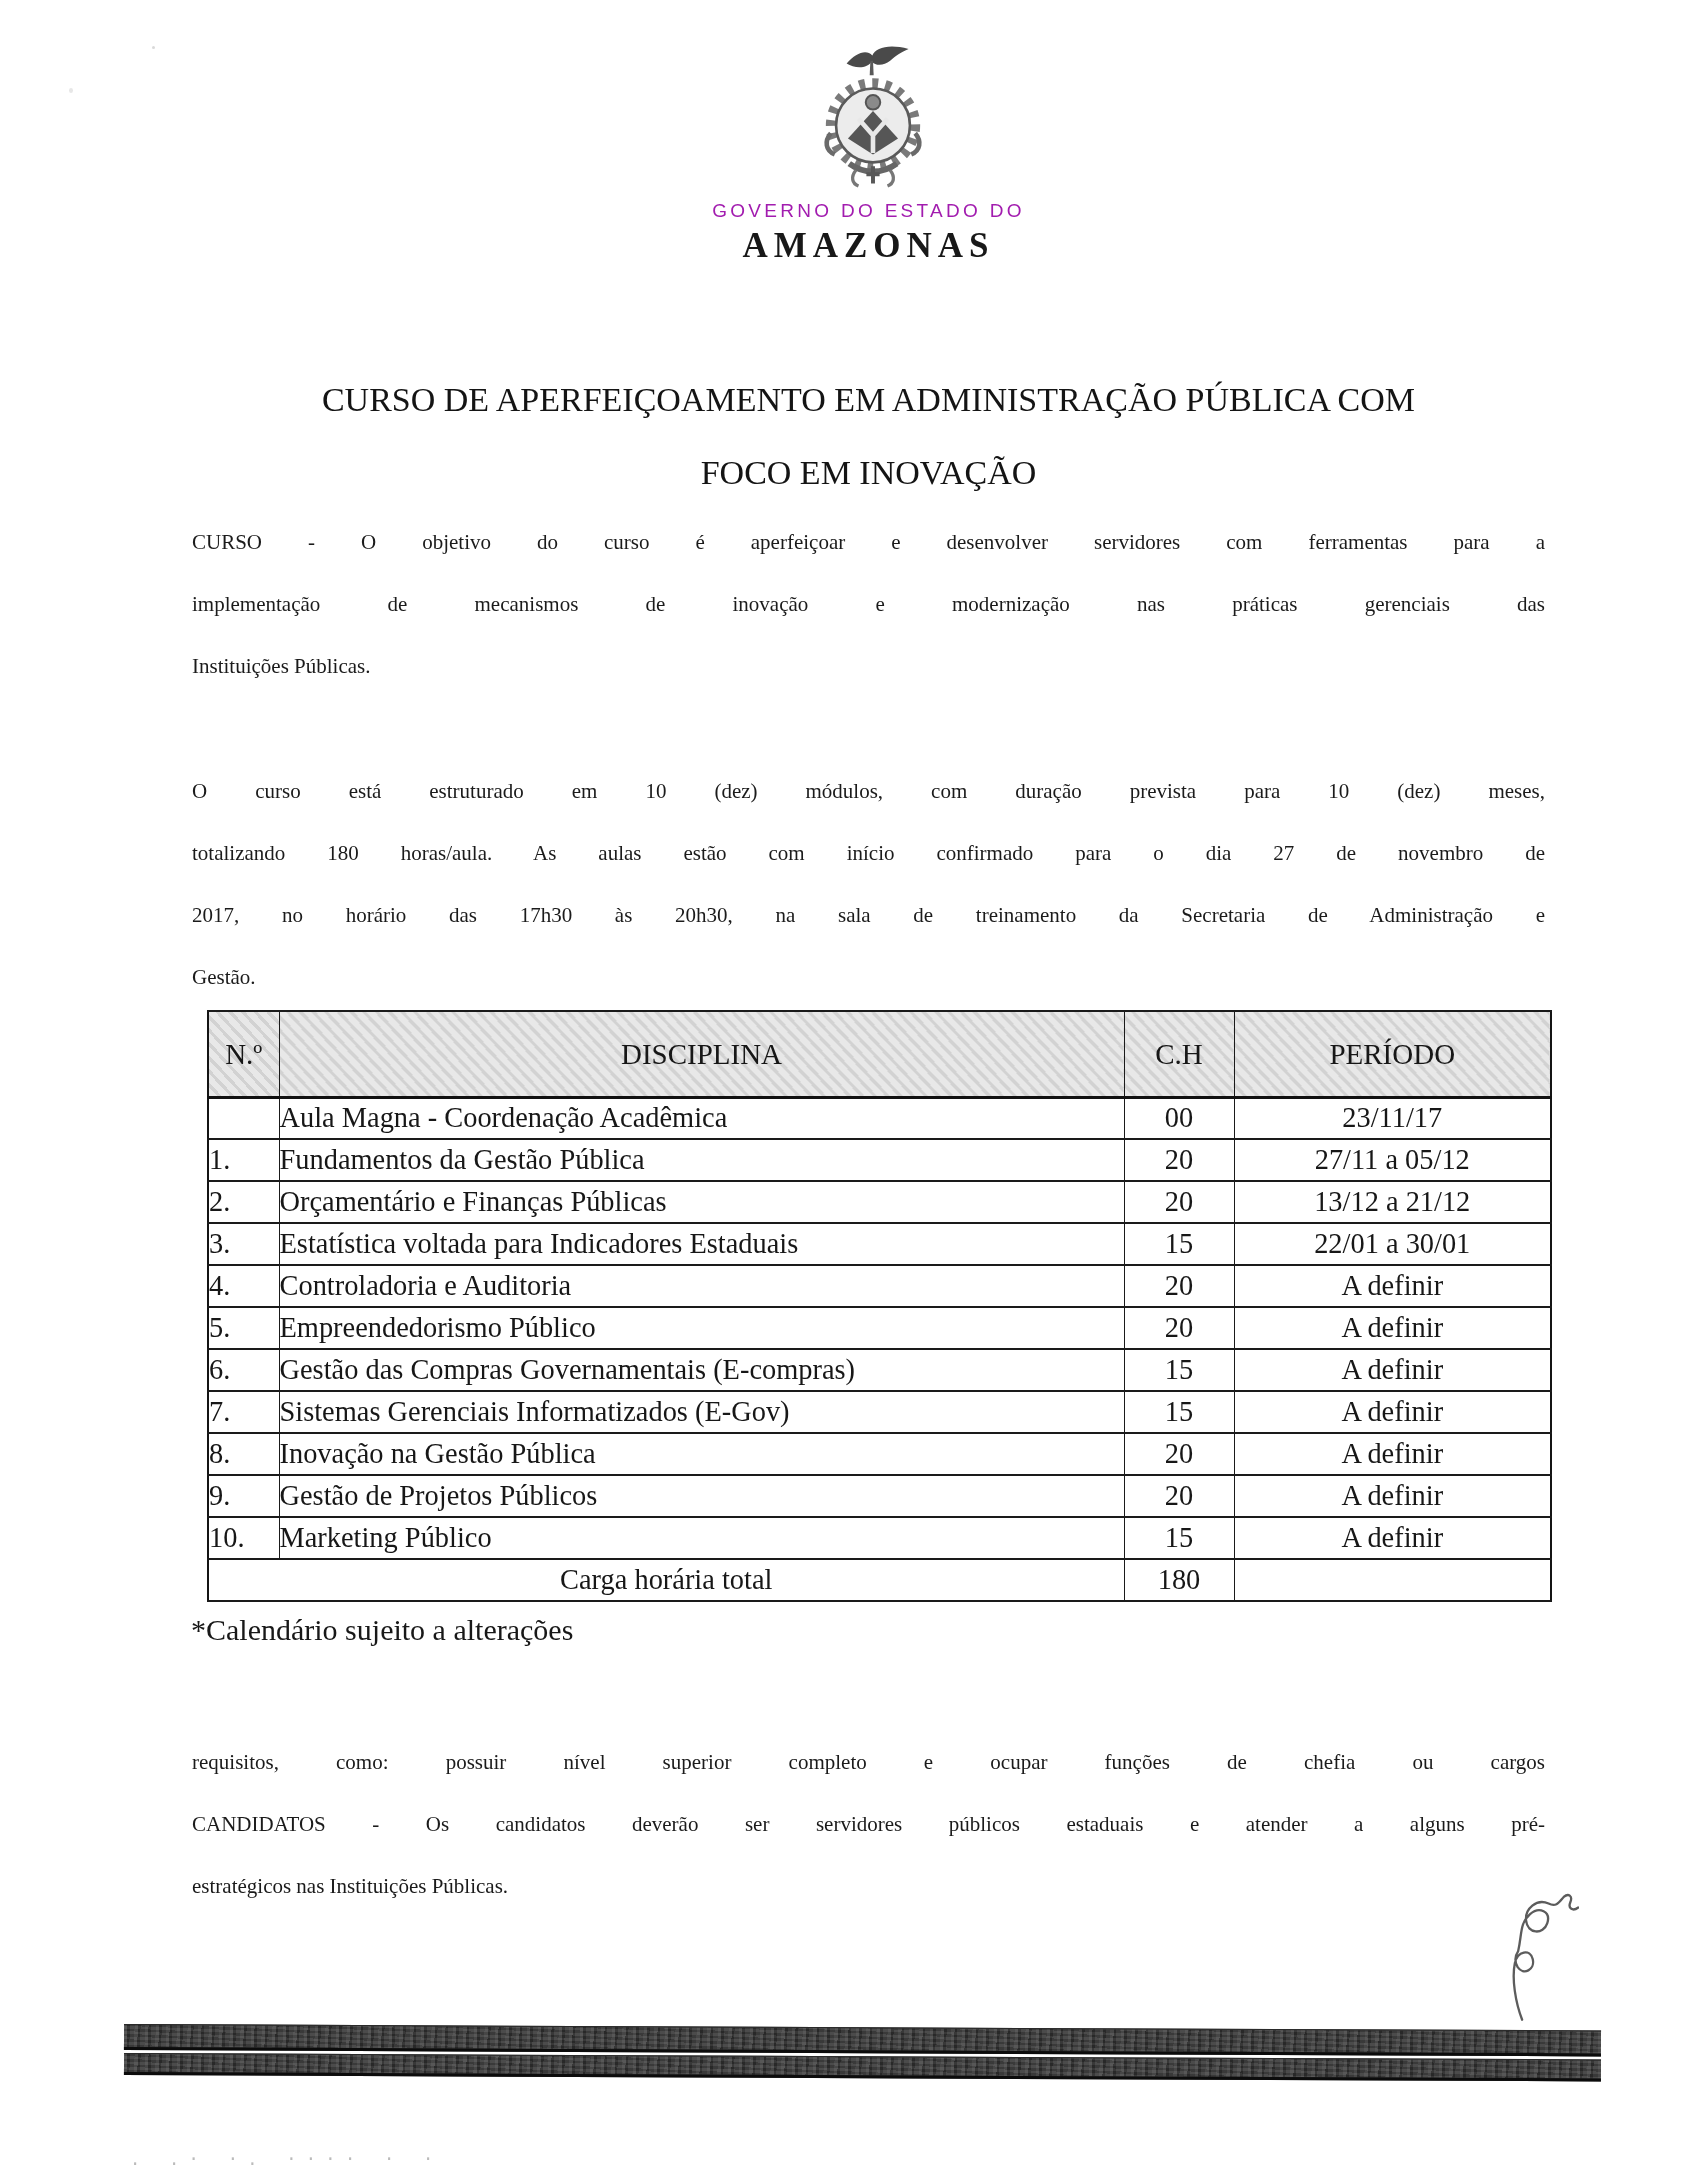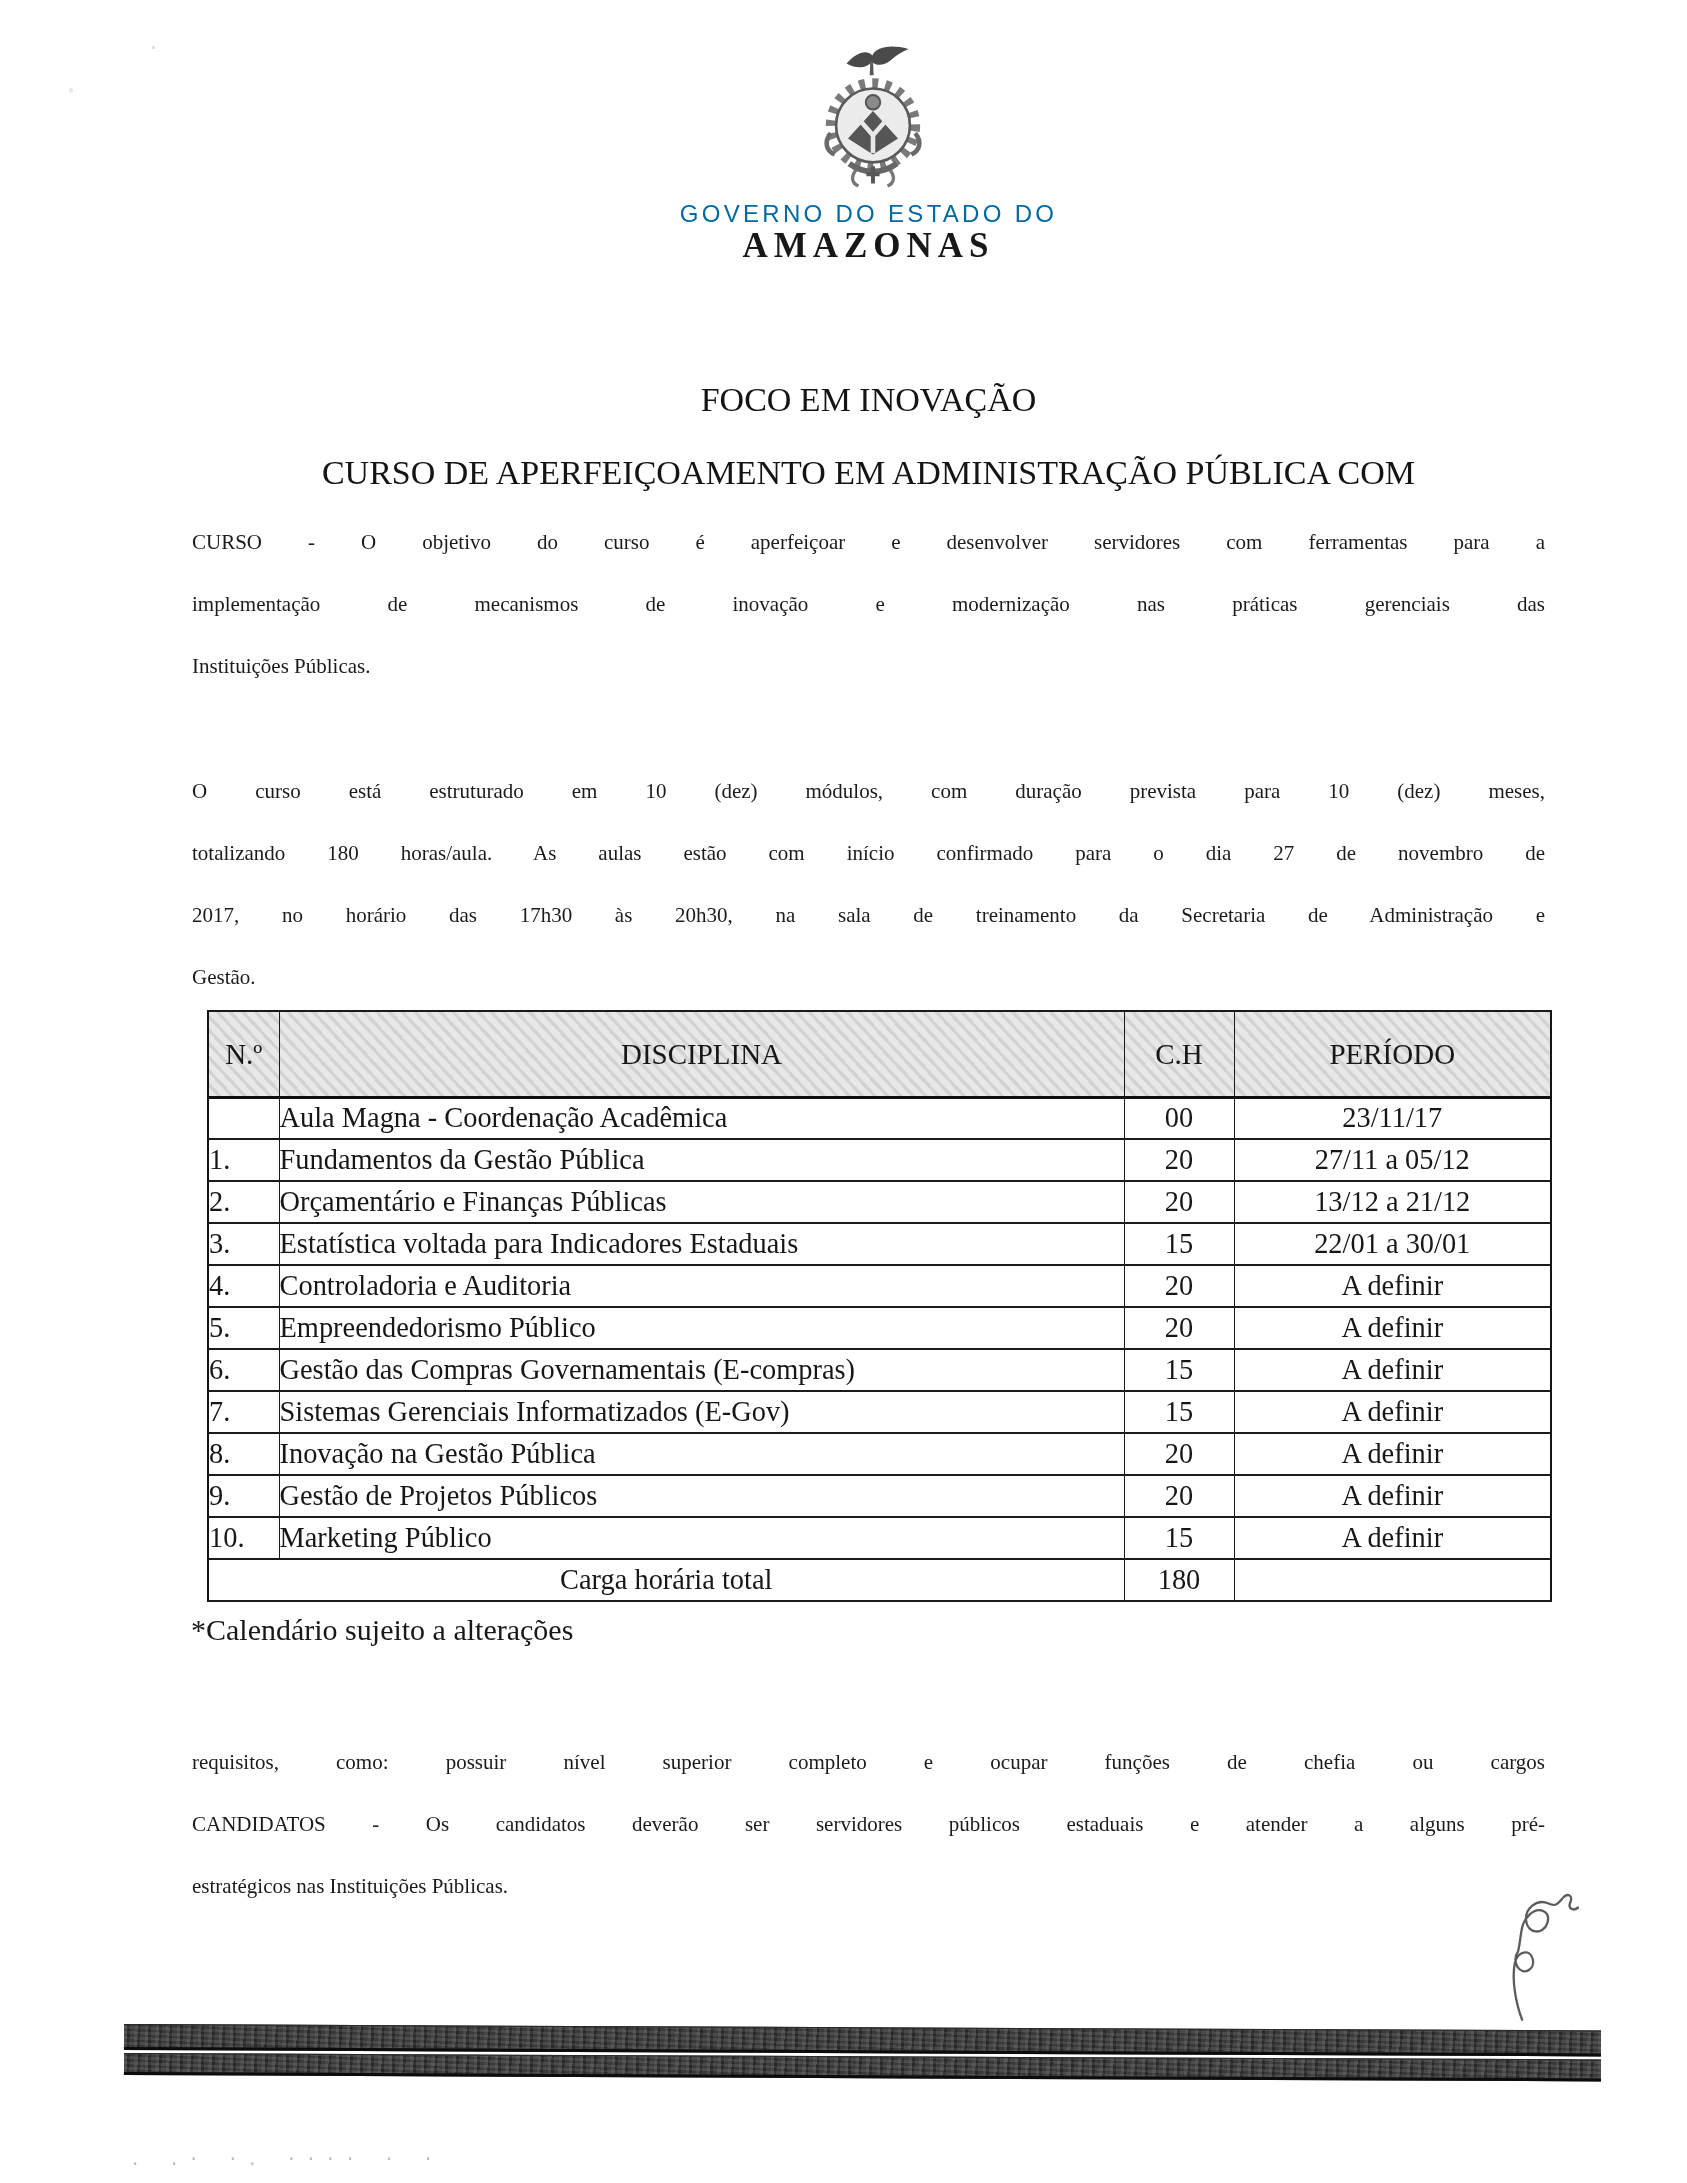--- a/index.html
+++ b/index.html
@@ -10,21 +10,21 @@
     font-family:"Liberation Serif", serif;
     color:#1b1b1b;
     overflow:hidden;
   }
   
   .crest{position:absolute;left:812px;top:41px;width:122px;height:153px;}
   .org1{
     position:absolute;left:192px;top:200px;width:1353px;
     text-align:center;
     font-family:"Liberation Sans", sans-serif;
-    font-size:24px;letter-spacing:3.3px;color:#0369a1;font-weight:400;
+    font-size:19px;letter-spacing:3.3px;color:#a21caf;font-weight:400;
   }
   .org2{
     position:absolute;left:192px;top:226px;width:1353px;
     text-align:center;
     font-family:Liberation Serif, serif;
     font-size:35px;letter-spacing:6px;color:#181818;font-weight:bold;
   }
   
   .title{
     position:absolute;left:192px;top:363px;width:1353px;
@@ -119,22 +119,22 @@
 
     <path d="M56 186 C 78 202, 106 202, 128 186" fill="none" stroke="#666666" stroke-width="9"></path>
     <path d="M92 190 L92 216 M82 202 L102 202" fill="none" stroke="#585858" stroke-width="6"></path>
     <path d="M66 196 C 58 206, 60 216, 70 220 M118 196 C 126 206, 124 216, 114 220" fill="none" stroke="#777" stroke-width="5"></path>
   </svg>
 
   <div class="org1">GOVERNO DO ESTADO DO</div>
   <div class="org2">AMAZONAS</div>
 
   <div class="title">
+    <div>CURSO DE APERFEIÇOAMENTO EM ADMINISTRAÇÃO PÚBLICA COM</div>
     <div>FOCO EM INOVAÇÃO</div>
-    <div>CURSO DE APERFEIÇOAMENTO EM ADMINISTRAÇÃO PÚBLICA COM</div>
   </div>
 
   <div class="par par-curso">
     <div class="jl">CURSO - O objetivo do curso é aperfeiçoar e desenvolver servidores com ferramentas para a</div>
     <div class="jl">implementação de mecanismos de inovação e modernização nas práticas gerenciais das</div>
     <div class="ll">Instituições Públicas.</div>
   </div>
 
   <div class="par par-estrutura">
     <div class="jl">O curso está estruturado em 10 (dez) módulos, com duração prevista para 10 (dez) meses,</div>

